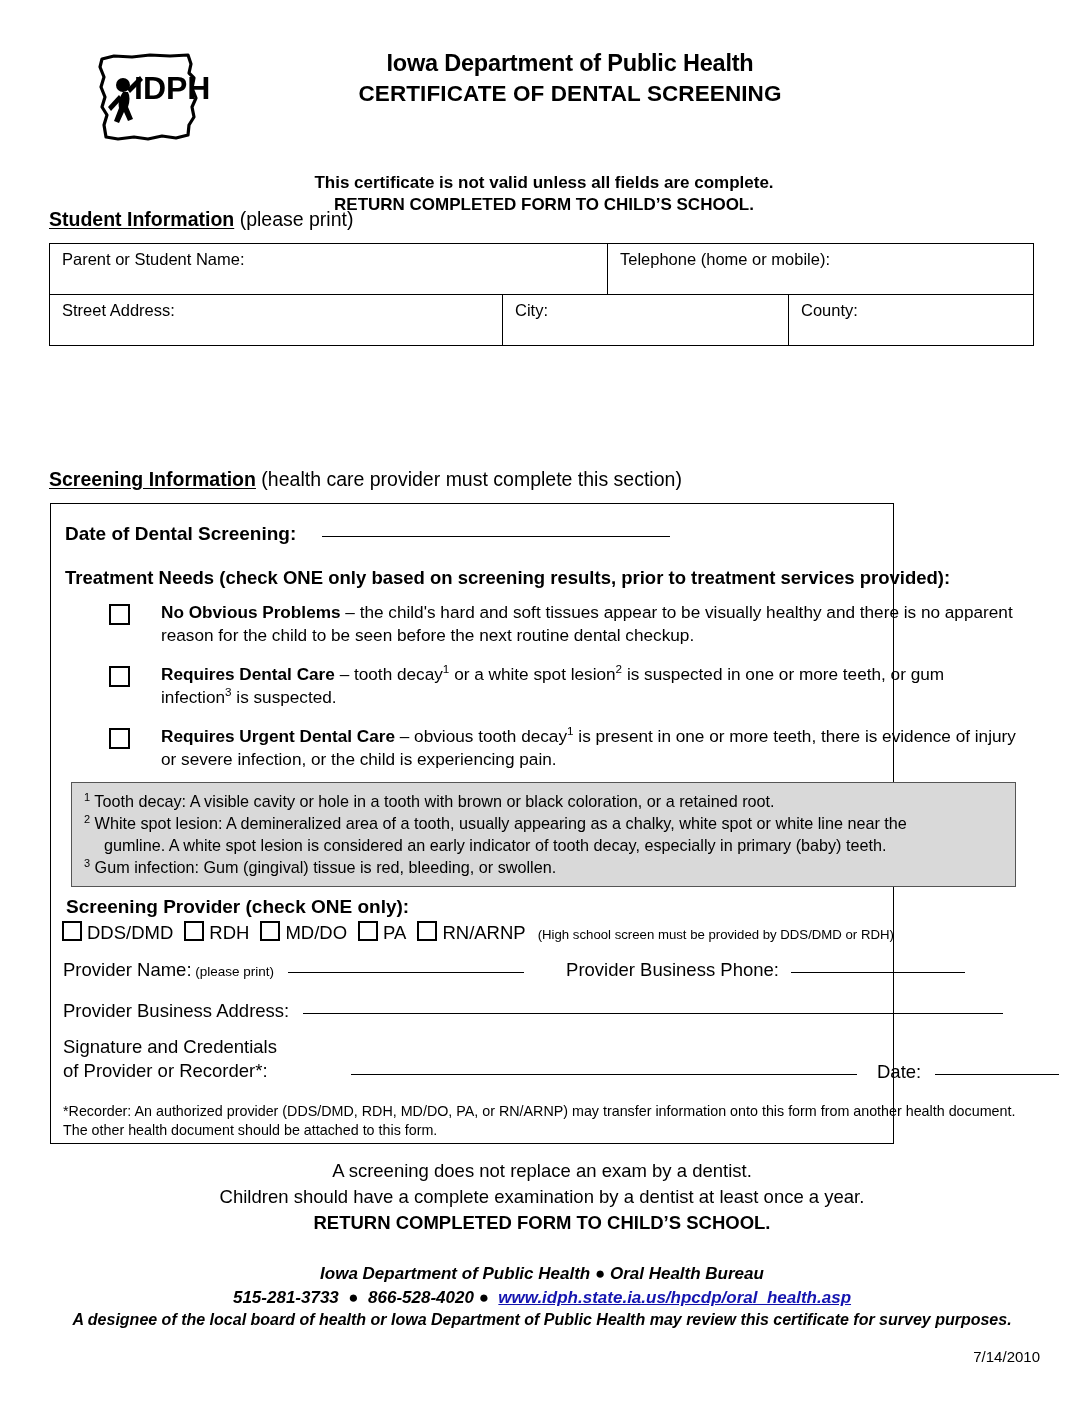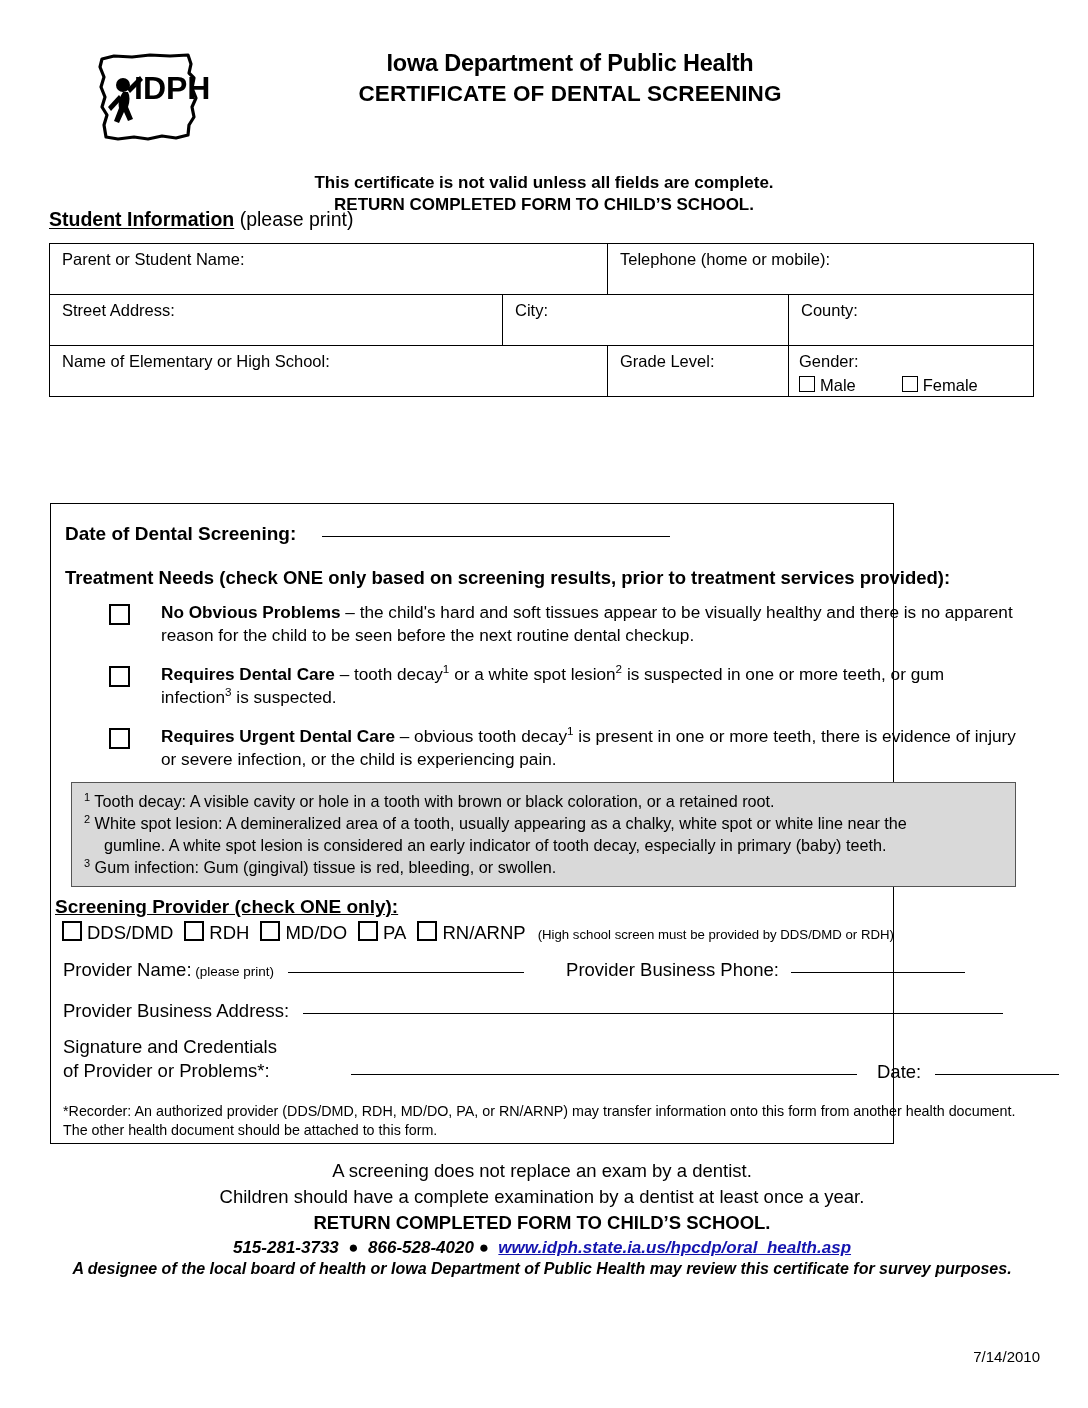--- a/index.html
+++ b/index.html
@@ -177,25 +177,24 @@
     box-sizing: border-box;
     padding: 8px 10px 8px 12px;
     font-size: 16.2px;
     line-height: 1.35;
   }
   .fnbox .fline { display: block; }
   .fnbox .indent { padding-left: 20px; }
 
   .prov-head {
     position: absolute;
-    left: 4px; top: 392px;
+    left: 15px; top: 392px;
     font-size: 19px;
     font-weight: bold;
     white-space: nowrap;
-    text-decoration: underline;
   }
   .prov-cbs {
     position: absolute;
     left: 11px; top: 417px;
     font-size: 18.5px;
     white-space: nowrap;
   }
   .prov-cbs .pb {
     display: inline-block;
     width: 16px; height: 16px;
@@ -330,33 +329,26 @@
     <tbody>
     <tr>
       <td colspan="3"><span>Parent or Student Name:</span></td>
       <td colspan="5"><span>Telephone (home or mobile):</span></td>
     </tr>
     <tr>
       <td colspan="2"><span>Street Address:</span></td>
       <td colspan="4"><span>City:</span></td>
       <td colspan="2"><span>County:</span></td>
     </tr>
-    <tr>
-      <td colspan="3"><span>Name of Elementary or High School:</span></td>
-      <td colspan="3"><span>Grade Level:</span></td>
-      <td colspan="2" style="padding-left:10px;">
-        <span>Gender:</span>
-        <span class="cb-row">
-          <span class="cbox"></span><span>Male</span><span class="cb-gap"></span><span class="cbox"></span><span>Female</span>
-        </span>
-      </td>
-    </tr>
   </tbody>
     </table>
 
+  <div class="section-head" style="left:49px; top:468px;">
+    <span class="u">Screening Information</span><span class="n"> (health care provider must complete this section)</span>
+  </div>
 
   <div class="screen-box">
 
     <div class="date-row">
       <span>Date of Dental Screening:</span>
       <span class="rule" style="width:348px; margin-left:20px;"></span>
     </div>
 
     <div class="treat-title">Treatment Needs (check ONE only based on screening results, prior to treatment services provided):</div>
 
@@ -391,32 +383,33 @@
     <div class="line-row" style="top:455px;">
       <span>Provider Name:</span><span class="small-it"> (please print)</span><span class="rule" style="width:236px; margin-left:14px;"></span><span style="display:inline-block; width:42px;"></span><span>Provider Business Phone:</span><span class="rule" style="width:174px; margin-left:12px;"></span>
     </div>
 
     <div class="line-row" style="top:496px;">
       <span>Provider Business Address:</span><span class="rule" style="width:700px; margin-left:14px;"></span>
     </div>
 
     <div class="sig-block">
       <div>Signature and Credentials</div>
-      <div>of Provider or Problems*:</div>
+      <div>of Provider or Recorder*:</div>
     </div>
     <div class="sig-line-wrap">
       <span class="rule" style="width:506px;"></span><span style="display:inline-block; width:20px;"></span><span>Date:</span><span class="rule" style="width:124px; margin-left:14px;"></span>
     </div>
 
     <div class="recorder">*Recorder:  An authorized provider (DDS/DMD, RDH, MD/DO, PA, or RN/ARNP) may transfer information onto this form from another health document.  The other health document should be attached to this form.</div>
   </div>
 
   <div class="footer">
     <div class="f1">A screening does not replace an exam by a dentist.</div>
     <div class="f2">Children should have a complete examination by a dentist at least once a year.</div>
     <div class="f3">RETURN COMPLETED FORM TO CHILD’S SCHOOL.</div>
+    <div class="f-org">Iowa Department of Public Health ●  Oral Health Bureau</div>
     <div class="f-contact"><span>515-281-3733</span>&nbsp; <span>●</span>&nbsp; <span>866-528-4020</span> <span>●</span>&nbsp; <span class="f-link">www.idph.state.ia.us/hpcdp/oral_health.asp</span></div>
     <div class="f-designee">A designee of the local board of health or Iowa Department of Public Health may review this certificate for survey purposes.</div>
   </div>
 
   <div class="revdate">7/14/2010</div>
 
 </div>
 
 </body></html>

